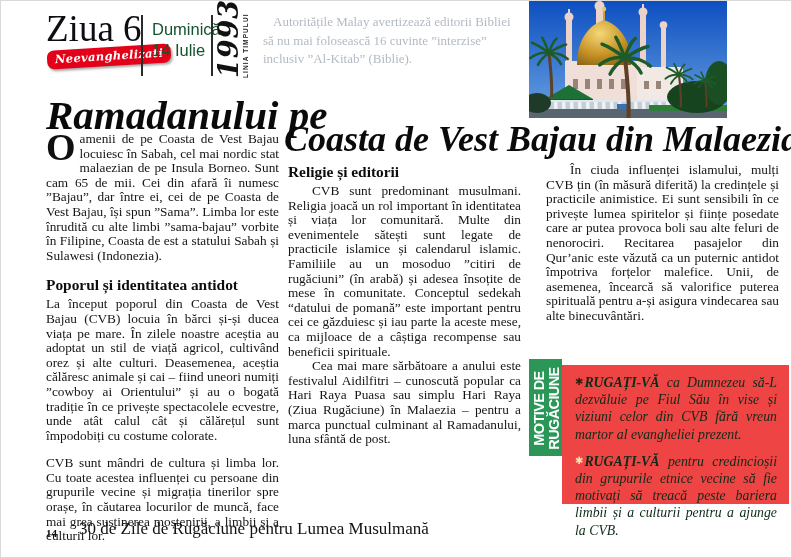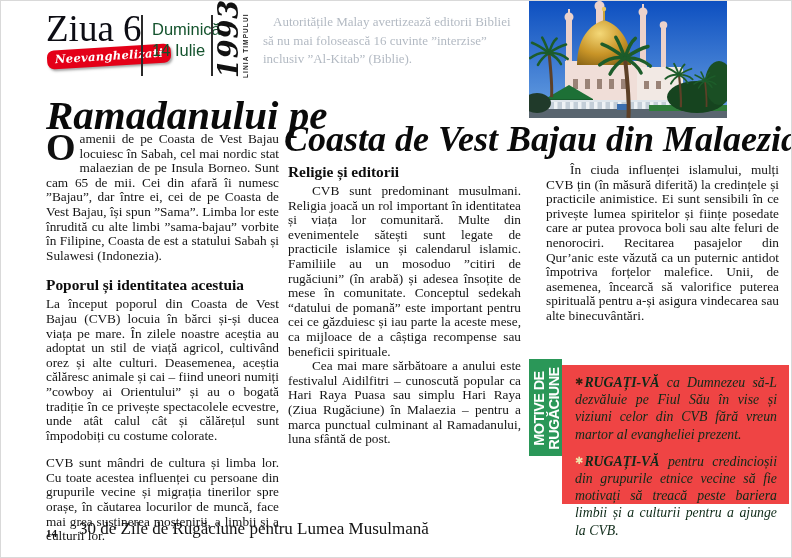--- a/index.html
+++ b/index.html
@@ -184,21 +184,21 @@
     <use href="#palm" transform="translate(176,80) scale(0.5)"></use>
   </svg>
 
   <div class="abs headline headline1">Ramadanului pe</div>
   <div class="abs headline headline2">Coasta de Vest Bajau din Malaezia</div>
 
   <div class="abs col col-left">
     <p>
       <span class="dropcap">O</span><span>amenii de pe Coasta de Vest Bajau locuiesc în Sabah, cel mai nordic stat malaezian de pe Insula Borneo. Sunt cam 65 de mii. Cei din afară îi numesc ”Bajau”, dar între ei, cei de pe Coasta de Vest Bajau, își spun ”Sama”. Limba lor este înrudită cu alte limbi ”sama-bajau” vorbite în Filipine, Coasta de est a statului Sabah și Sulawesi (Indonezia).</span>
     </p>
-    <h3>Poporul și identitatea acestuia</h3>
+    <h3>Poporul și identitatea antidot</h3>
     <p>La început poporul din Coasta de Vest Bajau (CVB) locuia în bărci și-și ducea viața pe mare. În zilele noastre aceștia au adoptat un stil de viață agricol, cultivând orez și alte culturi. Deasemenea, aceștia călăresc animale și cai – fiind uneori numiți ”cowboy ai Orientului” și au o bogată tradiție în ce privește spectacolele ecvestre, unde atât calul cât și călărețul sunt împodobiți cu costume colorate.</p>
     <p>CVB sunt mândri de cultura și limba lor. Cu toate acestea influenței cu persoane din grupurile vecine și migrația tinerilor spre orașe, în căutarea locurilor de muncă, face mai grea susținerea moștenirii, a limbii și a culturii lor.</p>
   </div>
 
   <div class="abs col col-mid">
     <h3 class="first">Religie și editorii</h3>
     <p class="tight ind">CVB sunt predominant musulmani. Religia joacă un rol important în identitatea și viața lor comunitară. Multe din evenimentele sătești sunt legate de practicile islamice și calendarul islamic. Familiile au un mosoduo ”citiri de rugăciuni” (în arabă) și adesea însoțite de mese în comunitate. Conceptul sedekah “datului de pomană” este important pentru cei ce găzduiesc și iau parte la aceste mese, ca mijloace de a câștiga recompense sau beneficii spirituale.</p>
     <p class="tight ind">Cea mai mare sărbătoare a anului este festivalul Aidilfitri – cunoscută popular ca Hari Raya Puasa sau simplu Hari Raya (Ziua Rugăciune) în Malaezia – pentru a marca punctual culminant al Ramadanului, luna sfântă de post.</p>
   </div>
 

